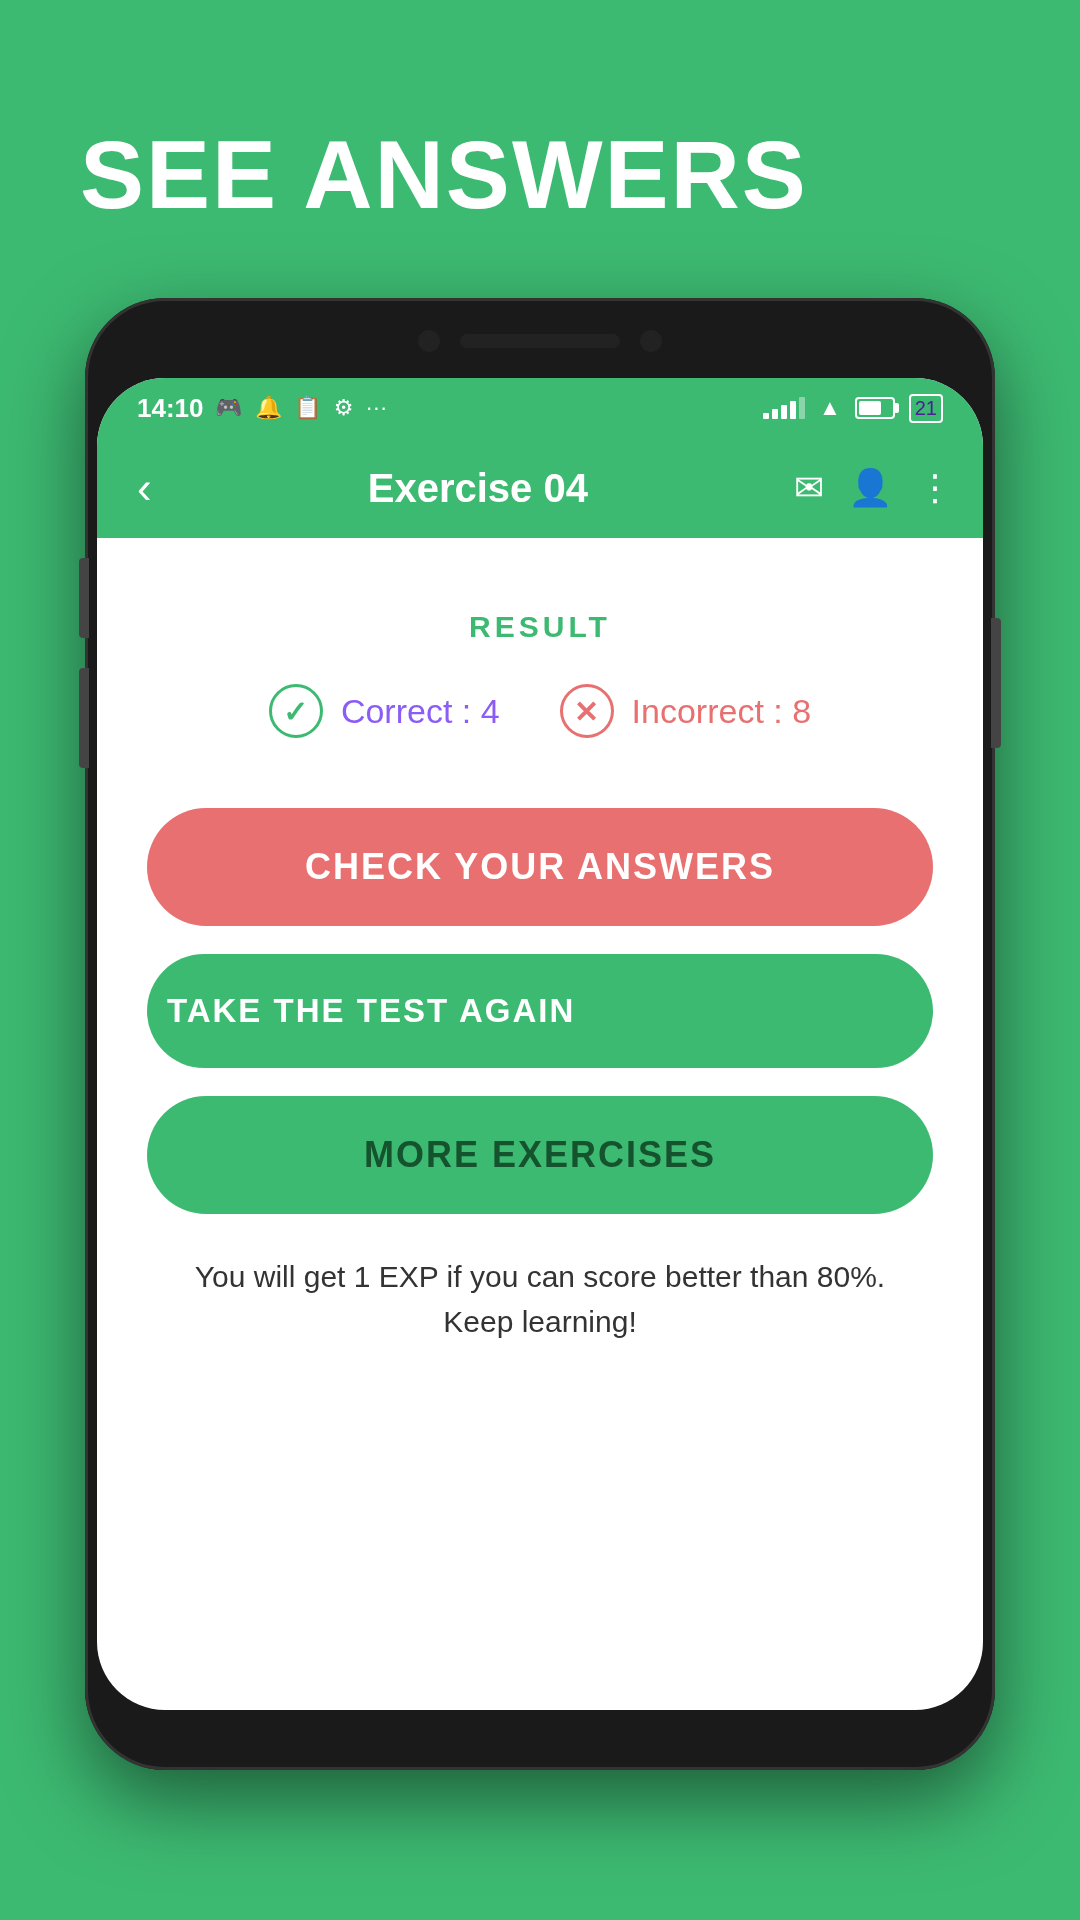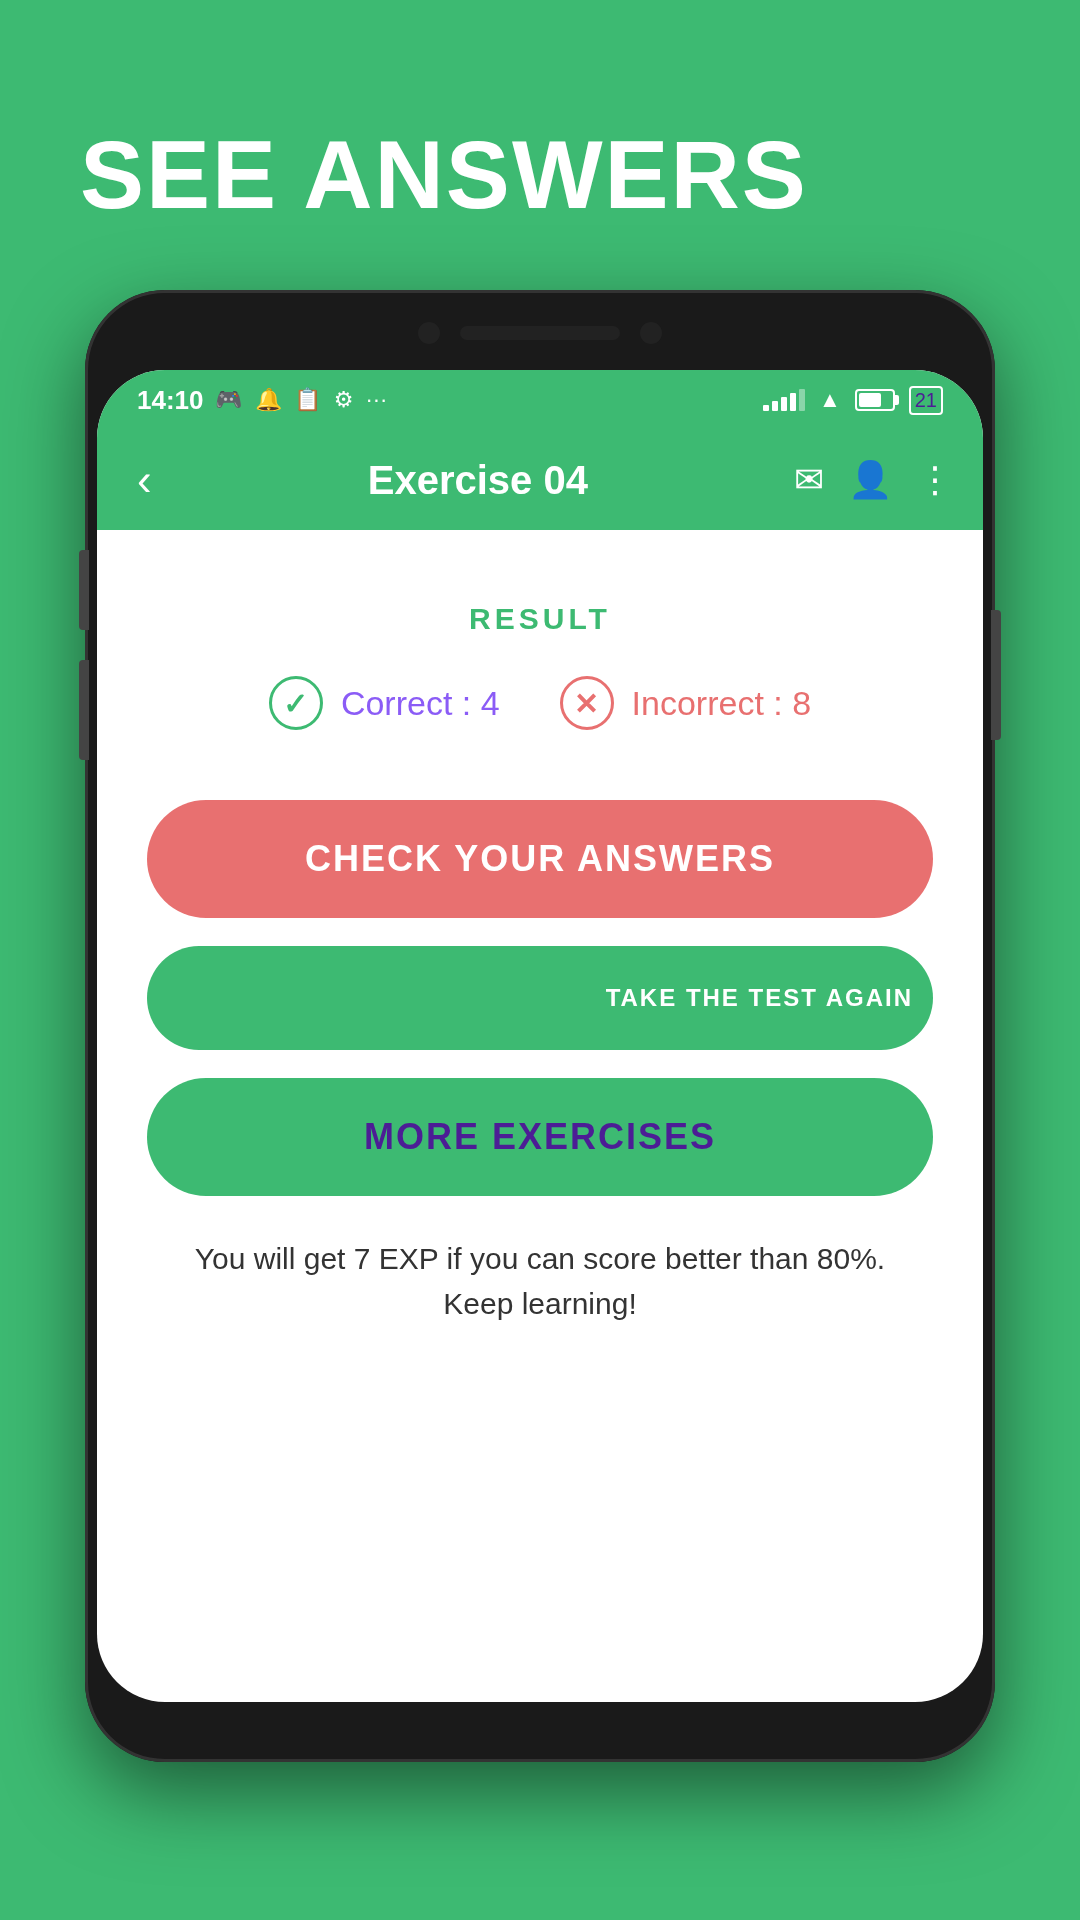--- a/index.html
+++ b/index.html
@@ -26,21 +26,21 @@
       left: 80px;
       color: white;
       font-size: 96px;
       font-weight: 900;
       letter-spacing: 2px;
     }
 
     
     .phone-frame {
       position: absolute;
-      top: 290px;
+      top: 298px;
       left: 85px;
       width: 910px;
       height: 1472px;
       background: #1a1a1a;
       border-radius: 80px;
       box-shadow: 0 30px 80px rgba(0,0,0,0.5), inset 0 0 0 3px #333;
     }
 
     
     .phone-notch-area {
@@ -277,36 +277,36 @@
       letter-spacing: 2px;
       margin-bottom: 28px;
     }
 
     .btn-retake {
       display: block;
       width: 100%;
       padding: 38px 20px;
       background: #3dba72;
       color: white;
-      font-size: 24px;
+      font-size: 33px;
       font-weight: 800;
-      text-align: right;
+      text-align: left;
       border-radius: 60px;
       border: none;
       cursor: pointer;
       letter-spacing: 2px;
       margin-bottom: 28px;
     }
 
     .btn-more {
       display: block;
       width: 100%;
       padding: 38px 20px;
       background: #3dba72;
-      color: #4c1d95;
+      color: #14532d;
       font-size: 36px;
       font-weight: 800;
       border-radius: 60px;
       border: none;
       cursor: pointer;
       letter-spacing: 2px;
       margin-bottom: 40px;
     }
 
     .exp-message {
@@ -437,17 +437,17 @@
         <div class="stat-item">
           <div class="stat-icon-incorrect">✕</div>
           <span class="stat-text-incorrect">Incorrect : 8</span>
         </div>
       </div>
 
       <button class="btn-check">CHECK YOUR ANSWERS</button>
       <button class="btn-retake">TAKE THE TEST AGAIN</button>
       <button class="btn-more">MORE EXERCISES</button>
 
-      <div class="exp-message">You will get 7 EXP if you can score better than 80%. Keep learning!</div>
+      <div class="exp-message">You will get 1 EXP if you can score better than 80%. Keep learning!</div>
 
     </div>
   </div>
 </div>
 
 </body></html>

